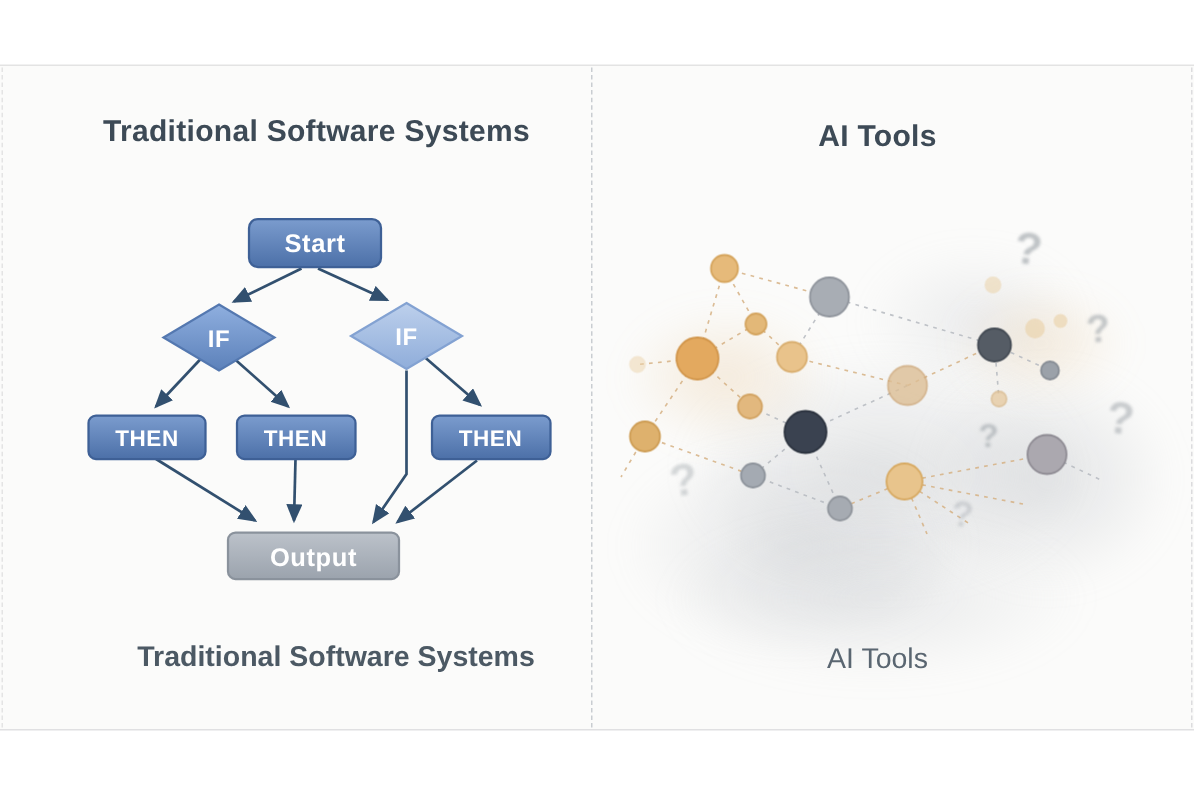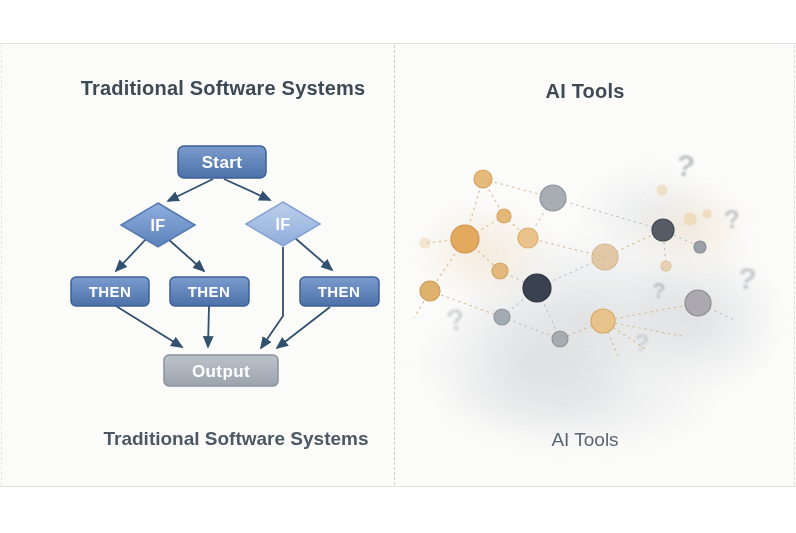--- a/index.html
+++ b/index.html
@@ -7,21 +7,21 @@
           font-family:"Liberation Sans",sans-serif;}
   .hline{position:absolute;left:0;width:796px;height:1px;background:#e3e3e3;}
   .hline.top{top:43px;}
   .hline.bottom{top:486px;background:#e0e0e2;}
   .vdash{position:absolute;top:45px;height:440px;width:0;border-left:1px dashed #c9cdd1;}
   .vdash.center{left:394px;}
   .vdash.left-edge{left:1px;border-left-color:#e4e4e4;}
   .vdash.right-edge{left:794px;border-left-color:#dcdcde;}
   .band{position:absolute;left:0;top:44px;width:796px;height:442px;background:#fbfbfa;}
   .panel{position:absolute;top:44px;height:442px;}
-  .panel.left{left:12px;width:394px;}
+  .panel.left{left:0;width:394px;}
   .panel.right{left:384px;width:402px;}
   .heading{position:absolute;width:100%;text-align:center;font-weight:bold;
            color:#3d4a56;font-size:20px;letter-spacing:.2px;box-sizing:border-box;}
   .heading.l{top:33px;padding-left:28px;}
   .heading.r{top:36px;}
   .caption{position:absolute;width:100%;text-align:center;box-sizing:border-box;}
   .caption.l{top:384px;padding-left:54px;font-size:19px;font-weight:600;color:#4c5964;}
   .caption.r{top:385px;font-size:19px;font-weight:400;color:#5a6671;}
   svg.layer{position:absolute;left:0;top:0;}
   .fc-label{fill:#ffffff;font-weight:bold;text-anchor:middle;

